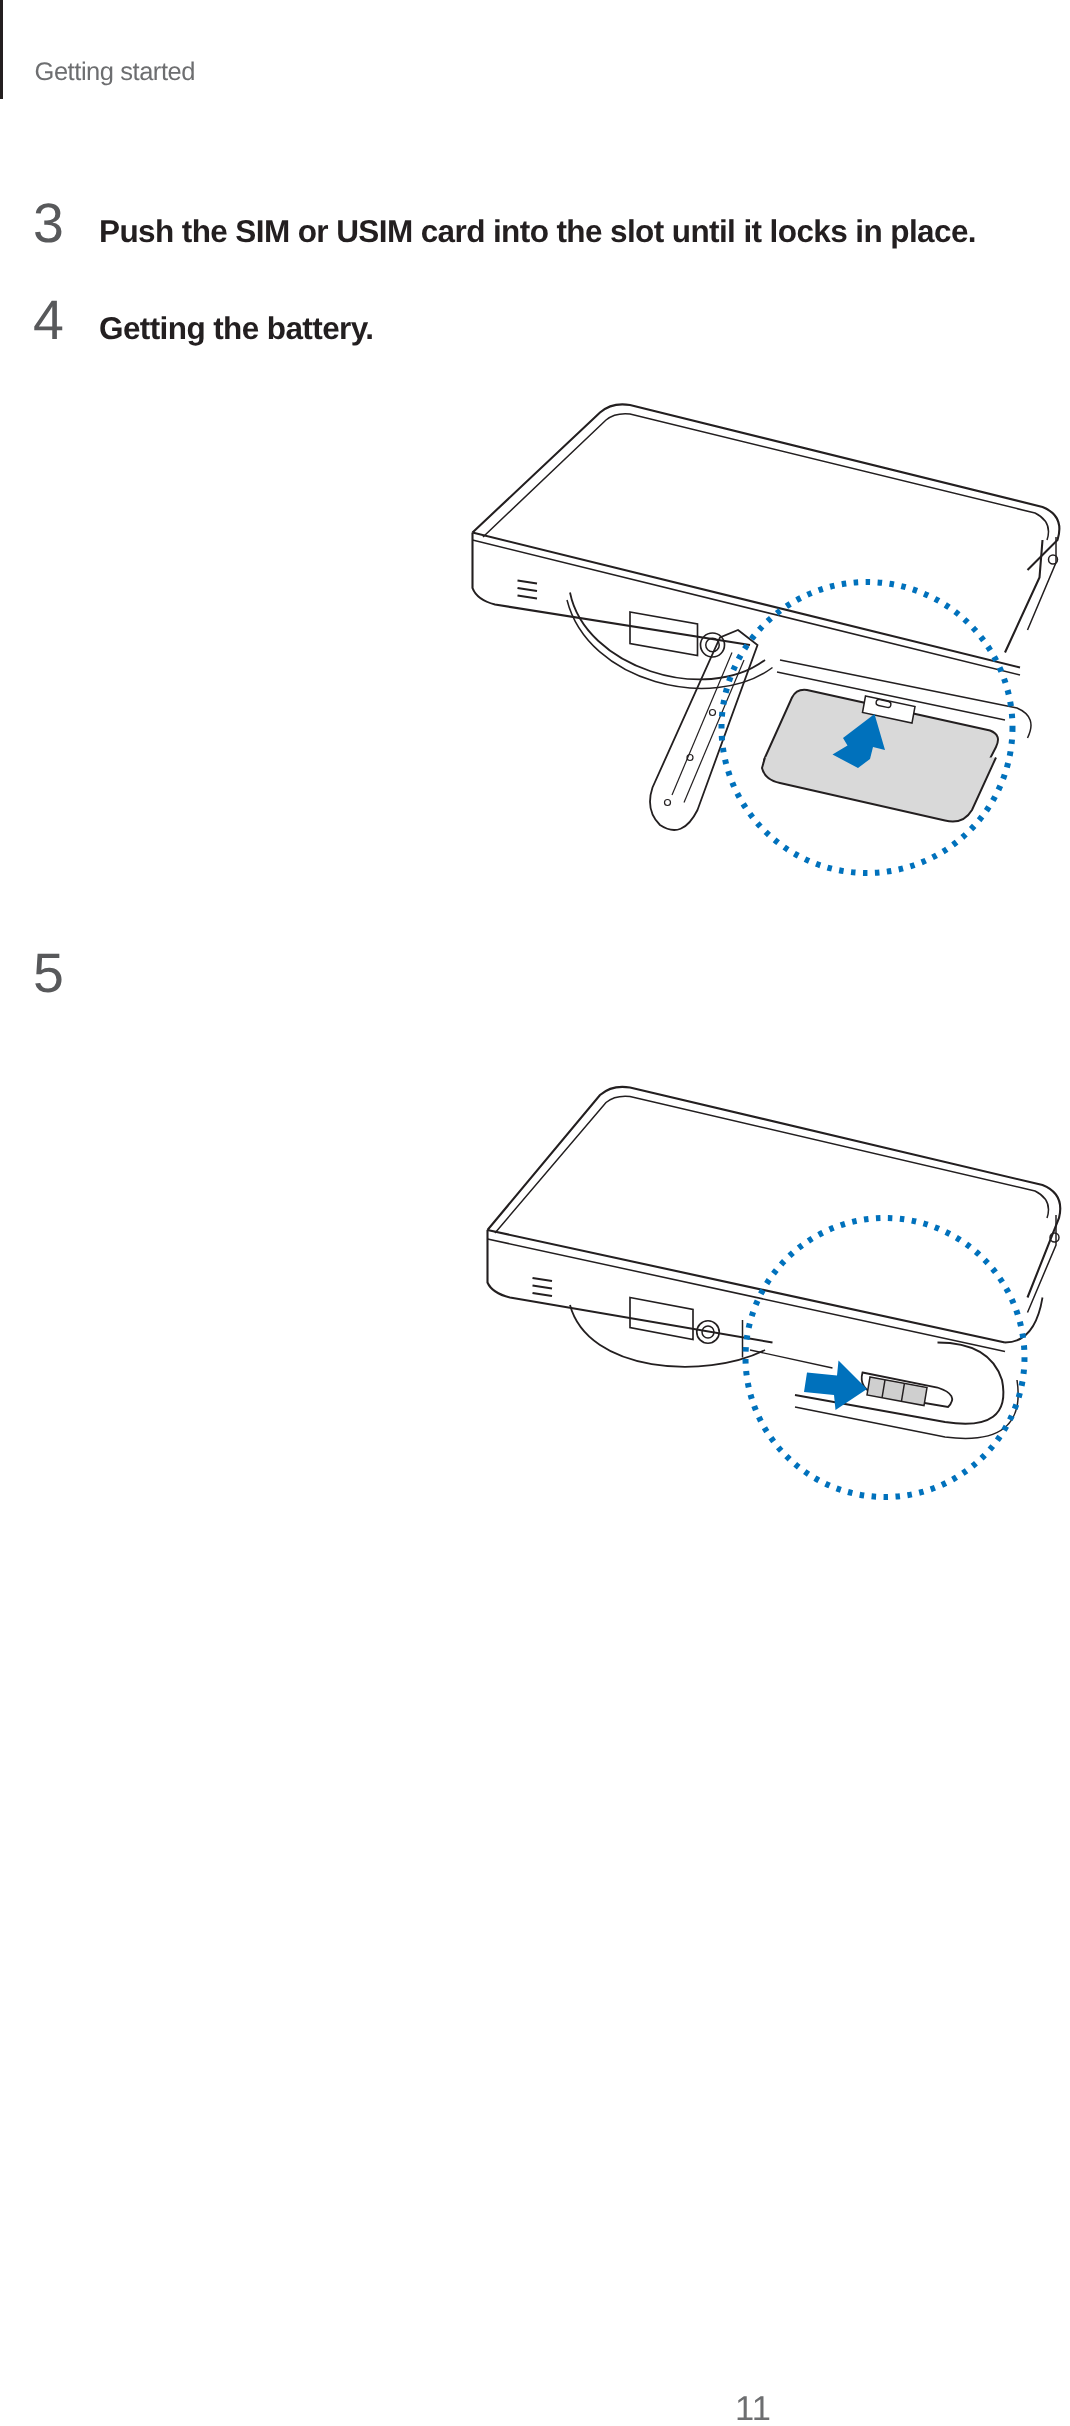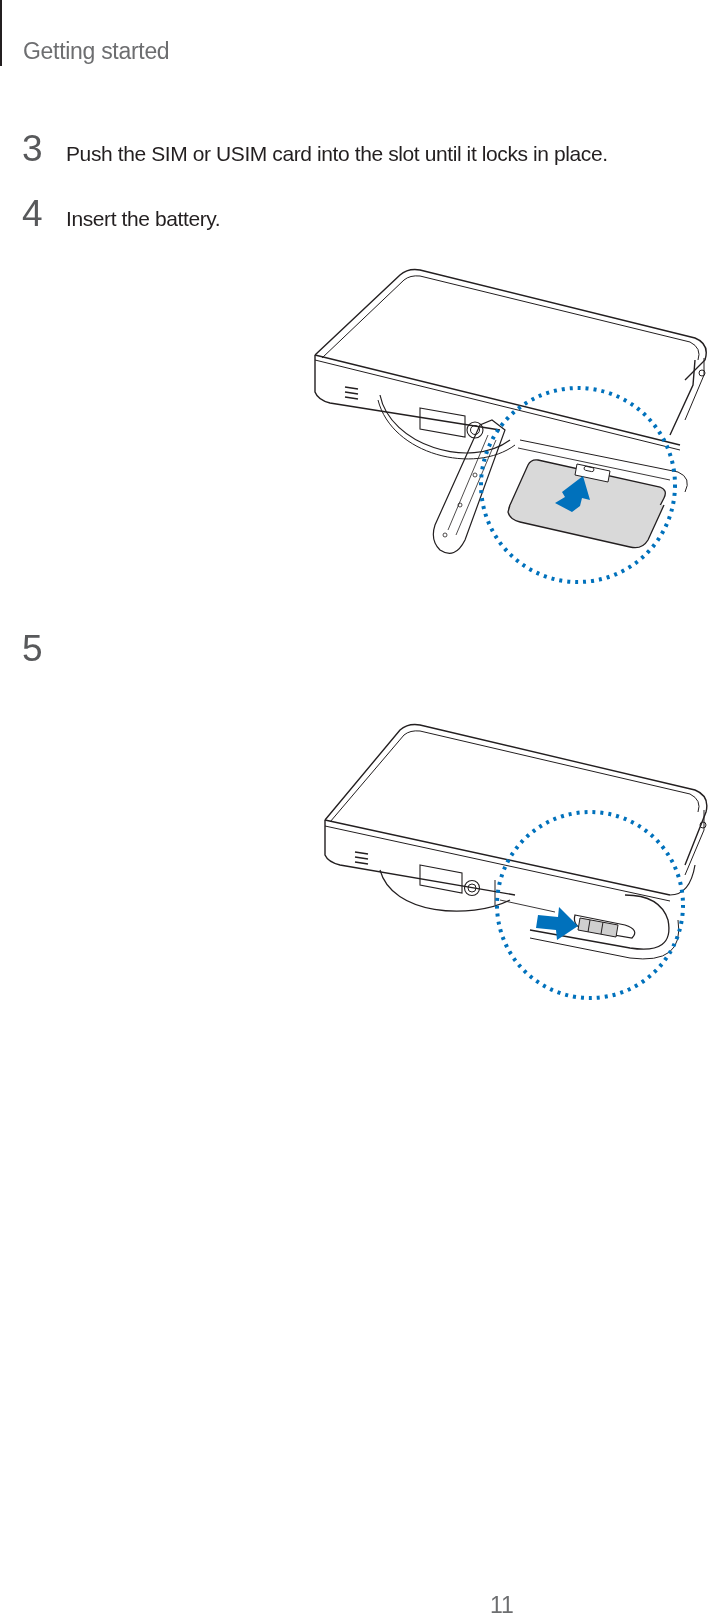--- a/index.html
+++ b/index.html
@@ -1,41 +1,41 @@
 <!DOCTYPE html>
 <html><head>
   <meta charset="utf-8">
   <style>
     html, body { margin: 0; padding: 0; background: #ffffff; }
     body { width: 713px; height: 1617px; position: relative; overflow: hidden;
            font-family: "Liberation Sans", "DejaVu Sans", sans-serif; color: #231f20; }
     .header-bar { position: absolute; left: 0; top: 0; width: 2px; height: 66px; background: #231f20; }
-    .header-title { position: absolute; left: 23px; top: 38px; font-size: 23px; color: #6d6e70;
+    .header-title { position: absolute; left: 23px; top: 38px; font-size: 17px; color: #6d6e70;
                     letter-spacing: -0.3px; }
     .step { position: absolute; left: 22px; display: flex; align-items: baseline; }
     .step-num { font-size: 37px; color: #58595b; width: 44px; font-weight: normal;
                 letter-spacing: -1px; }
-    .step-text { font-size: 21px; color: #231f20; letter-spacing: -0.4px; }
+    .step-text { font-size: 21px; color: #231f20; letter-spacing: -0.4px; font-weight: bold; }
     .illus { position: absolute; }
     .page-number { position: absolute; left: 490px; top: 1592px; font-size: 23px; color: #6d6e70; }
   </style>
 </head>
 <body>
 
 <div class="header-bar"></div>
 <div class="header-title">Getting started</div>
 
 <div class="step" style="top:128px;">
   <span class="step-num">3</span>
   <span class="step-text">Push the SIM or USIM card into the slot until it locks in place.</span>
 </div>
 
 <div class="step" style="top:193px;">
   <span class="step-num">4</span>
-  <span class="step-text">Insert the battery.</span>
+  <span class="step-text">Getting the battery.</span>
 </div>
 
 <div class="illus" style="left:300px; top:260px; width:413px; height:330px;">
   <svg width="413" height="330" viewBox="0 0 413 330" fill="none" stroke="#231f20" stroke-width="1.4">
 
     <path d="M80 135 C 90 185, 170 210, 210 180" stroke-width="1.2"></path>
     <path d="M78 140 C 92 195, 175 215, 215 185" stroke-width="1"></path>
 
     <path d="M15 95 L 100 15 Q 108 8 120 10 L 395 78 Q 410 84 405 100 L 385 120"></path>
     <path d="M22 98 L 104 20 Q 110 15 120 16 L 390 82 Q 402 88 398 100" stroke-width="1"></path>

